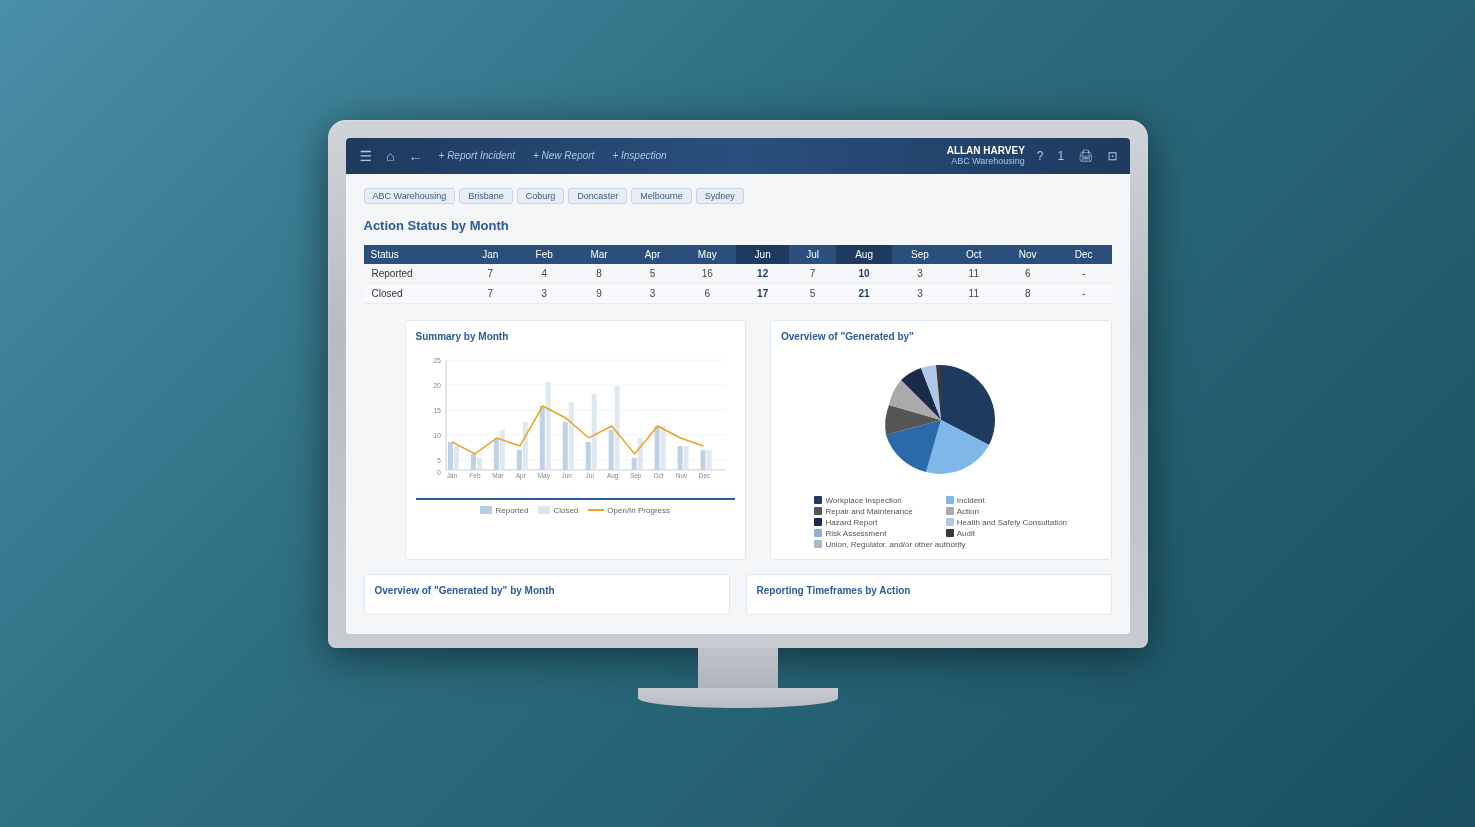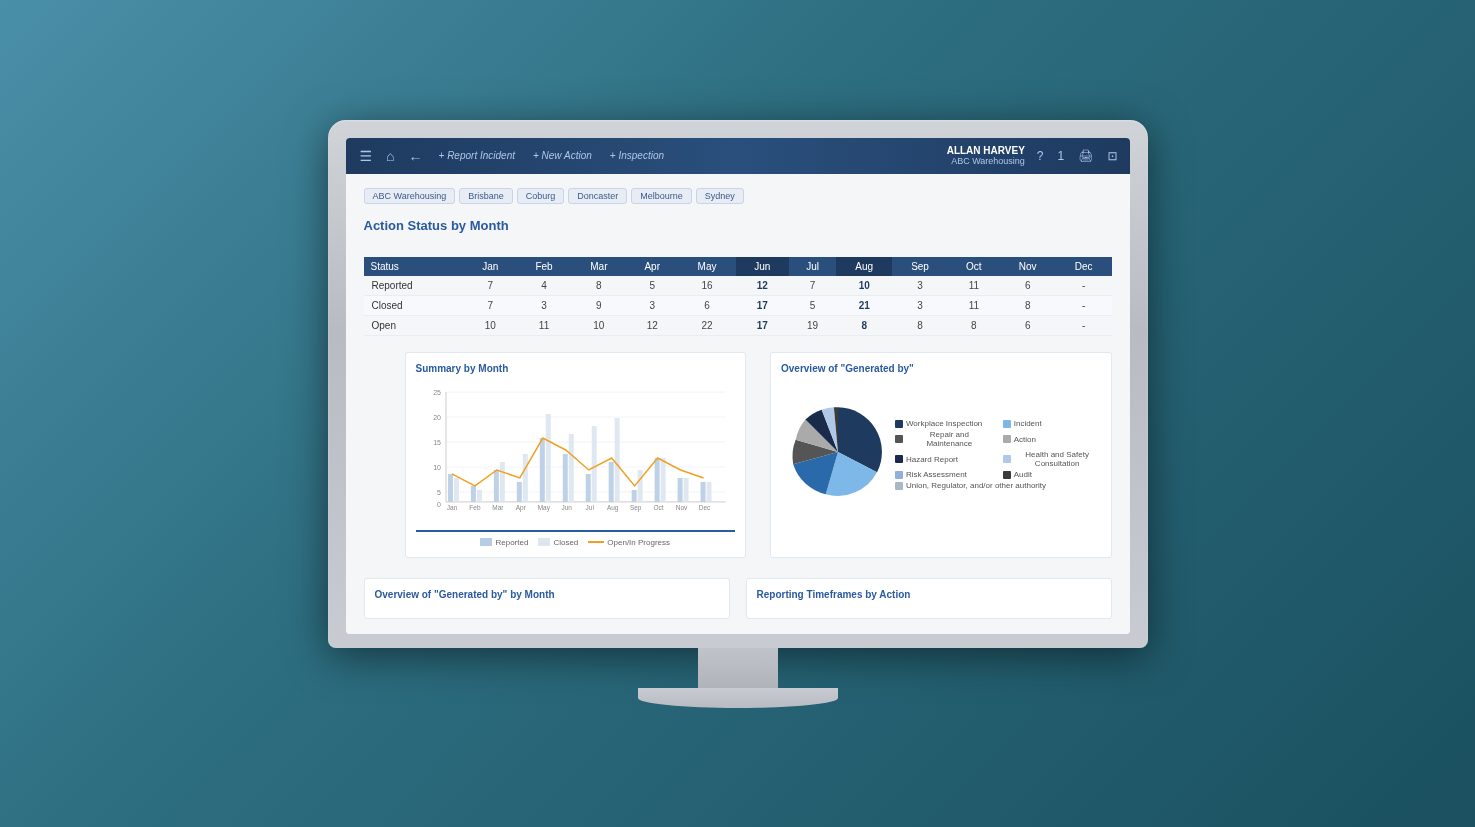--- a/index.html
+++ b/index.html
@@ -131,21 +131,21 @@
       border-radius: 3px;
       padding: 2px 8px;
       font-size: 9px;
       color: #3a5a8a;
     }
 
     .section-title {
       font-size: 13px;
       font-weight: bold;
       color: #2a5aa0;
-      margin-bottom: 24px;
+      margin-bottom: 12px;
     }
 
     
     .status-table {
       width: 100%;
       border-collapse: collapse;
       margin-bottom: 16px;
       font-size: 10px;
     }
     .status-table th {
@@ -175,21 +175,21 @@
     }
     .bold-cell {
       font-weight: bold;
       color: #1e3a5f !important;
     }
 
     
     .charts-row {
       display: flex;
       gap: 24px;
-      margin-bottom: 20px;
+      margin-bottom: 14px;
       padding-left: 41px;
     }
     .chart-panel {
       flex: 1;
       background: #fff;
       border: 1px solid #e0e8f0;
       border-radius: 3px;
       padding: 10px;
     }
     .chart-title {
@@ -228,23 +228,22 @@
     }
     .legend-line {
       width: 16px;
       height: 2px;
       display: inline-block;
     }
 
     
     .pie-chart-container {
       display: flex;
-      flex-direction: row;
-      align-items: center;
-      text-align: center;
+      flex-direction: column;
+      align-items: center;
     }
     .pie-svg {
       width: 140px;
       height: 140px;
     }
     .pie-legend {
       display: grid;
       grid-template-columns: 1fr 1fr;
       gap: 2px 10px;
       font-size: 8px;
@@ -290,21 +289,21 @@
 <div class="monitor-outer">
   <div class="monitor-screen-frame">
     <div class="screen">
 
       <div class="app-header">
         <div class="header-left">
           <span class="header-icon">☰</span>
           <span class="header-icon">⌂</span>
           <span class="header-icon">←</span>
           <button class="header-btn">+ Report Incident</button>
-          <button class="header-btn">+ New Action</button>
+          <button class="header-btn">+ New Report</button>
           <button class="header-btn">+ Inspection</button>
         </div>
         <div class="header-right">
           <div class="user-info">
             <span class="user-name">ALLAN HARVEY</span>
             <span class="user-company">ABC Warehousing</span>
           </div>
           <span class="header-action-icon">?</span>
           <span class="header-action-icon">1</span>
           <span class="header-action-icon">🖨</span>
@@ -368,35 +367,20 @@
               <td>3</td>
               <td>6</td>
               <td class="bold-cell">17</td>
               <td>5</td>
               <td class="bold-cell">21</td>
               <td>3</td>
               <td>11</td>
               <td>8</td>
               <td>-</td>
             </tr>
-            <tr>
-              <td>Open</td>
-              <td>10</td>
-              <td>11</td>
-              <td>10</td>
-              <td>12</td>
-              <td>22</td>
-              <td class="bold-cell">17</td>
-              <td>19</td>
-              <td class="bold-cell">8</td>
-              <td>8</td>
-              <td>8</td>
-              <td>6</td>
-              <td>-</td>
-            </tr>
           </tbody>
         </table>
 
         <div class="charts-row">
 
           <div class="chart-panel">
             <div class="chart-title">Summary by Month</div>
             <div class="bar-chart-area">
               <svg class="bar-chart-svg" viewBox="0 0 320 130">
 

